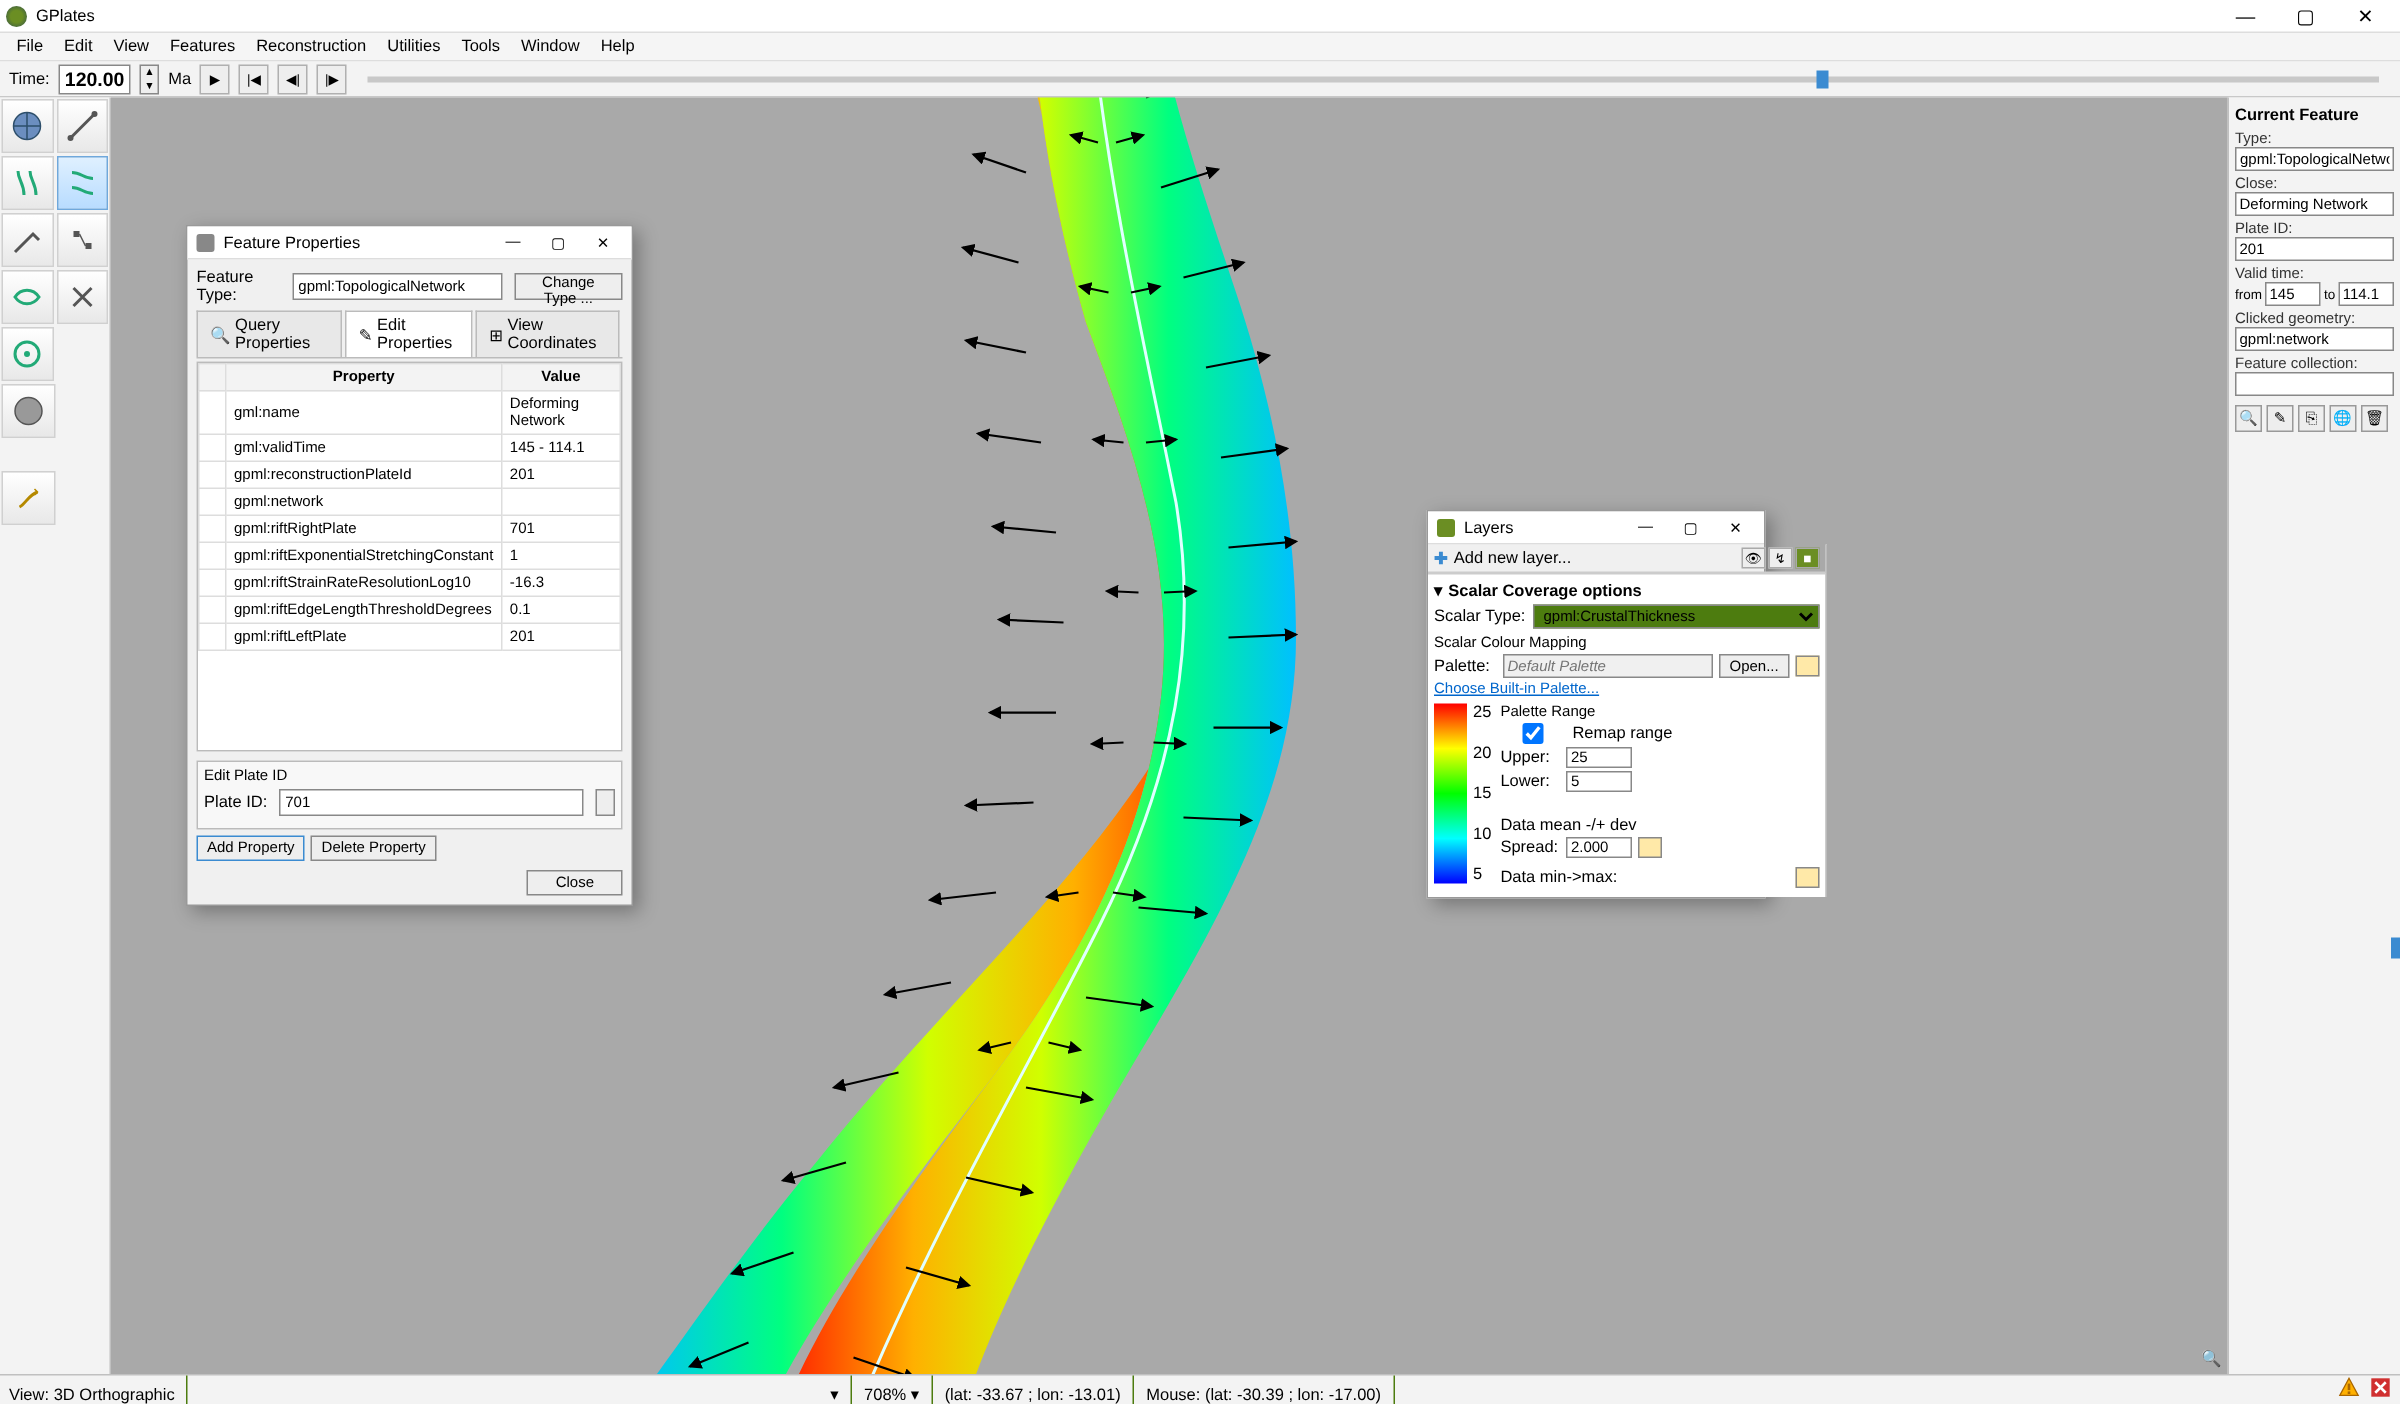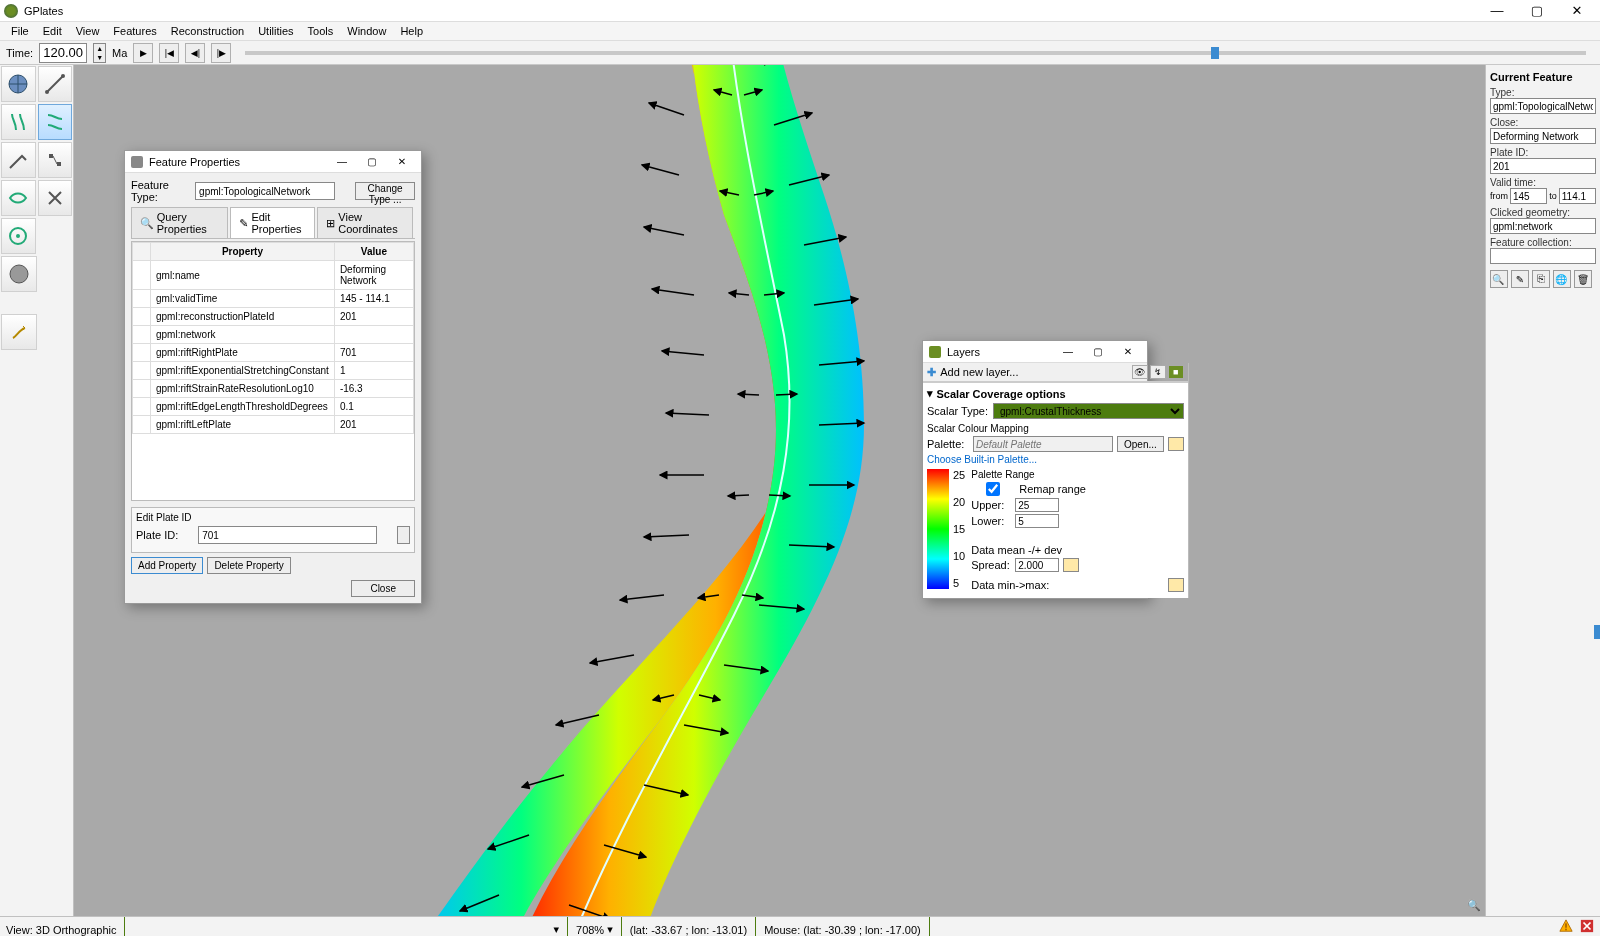--- a/index.html
+++ b/index.html
@@ -5,21 +5,21 @@
 *{box-sizing:border-box;margin:0;padding:0;font-family:"Segoe UI",Tahoma,sans-serif;font-size:11px;color:#000}
 html,body{width:1600px;height:936px;overflow:hidden;background:#f0f0f0}
 .titlebar{height:22px;background:#fff;display:flex;align-items:center;padding:0 4px;border-bottom:1px solid #ddd}
 .titlebar .icon{width:14px;height:14px;background:radial-gradient(circle,#6b8e23 40%,#2f4f4f 100%);border-radius:50%;margin-right:6px}
 .titlebar .winbtns{margin-left:auto;display:flex;gap:2px}
 .titlebar .winbtns span{width:38px;height:20px;display:flex;align-items:center;justify-content:center;font-size:13px;cursor:default}
 .menubar{height:19px;background:#f5f5f5;display:flex;align-items:center;padding:0 4px;border-bottom:1px solid #ddd}
 .menubar span{padding:0 7px;cursor:default}
 .toolbar{height:24px;background:#f3f3f3;border-bottom:1px solid #c8c8c8;display:flex;align-items:center;padding:0 6px;gap:6px}
 .toolbar .lbl{font-size:11px}
-.toolbar input.time{width:48px;height:20px;text-align:center;font-weight:normal;font-size:13px;border:1px solid #888;background:#fff}
+.toolbar input.time{width:48px;height:20px;text-align:center;font-weight:bold;font-size:13px;border:1px solid #888;background:#fff}
 .toolbar .spin{display:flex;flex-direction:column;width:13px;height:20px;border:1px solid #888;background:#eee}
 .toolbar .spin div{flex:1;display:flex;align-items:center;justify-content:center;font-size:7px;cursor:pointer}
 .toolbar .tbtn{width:20px;height:20px;border:1px solid #b0b0b0;background:#eee;display:flex;align-items:center;justify-content:center;font-size:9px;cursor:pointer}
 .toolbar .slider{flex:1;margin:0 8px;height:4px;background:#c8c8c8;position:relative}
 .toolbar .slider .thumb{position:absolute;top:-4px;width:8px;height:12px;background:#3b8bd1;left:72%}
 .mainarea{position:absolute;top:65px;left:0;right:0;bottom:20px;display:flex}
 .sidetools{width:74px;background:#f3f3f3;border-right:1px solid #c0c0c0;display:flex;flex-direction:column}
 .sidetools .row{display:flex}
 .sidetools .tbtn{width:36px;height:36px;border:1px solid #d0d0d0;background:linear-gradient(#fff,#e8e8e8);display:flex;align-items:center;justify-content:center;cursor:pointer;margin:1px}
 .sidetools .tbtn.sel{background:linear-gradient(#dff0ff,#b8dcff);border-color:#6fa8dc}
@@ -41,49 +41,49 @@
 
 
 .floatwin{position:absolute;background:#f0f0f0;border:1px solid #999;box-shadow:4px 4px 12px rgba(0,0,0,.3)}
 .floatwin .fwtitle{height:22px;background:#fff;display:flex;align-items:center;padding:0 6px;border-bottom:1px solid #ddd}
 .floatwin .fwtitle .icon{width:12px;height:12px;background:#888;margin-right:6px;border-radius:2px}
 .floatwin .fwtitle .btns{margin-left:auto;display:flex;gap:4px}
 .floatwin .fwtitle .btns span{width:26px;height:18px;display:flex;align-items:center;justify-content:center;font-size:10px;cursor:default}
 .floatwin .body{padding:6px}
 
 #featprops{top:85px;left:50px;width:298px}
-#featprops .ftrow{display:flex;align-items:center;gap:20px;margin-bottom:4px}
+#featprops .ftrow{display:flex;align-items:center;gap:8px;margin-bottom:4px}
 #featprops .ftrow input{flex:1;height:18px;border:1px solid #888;background:#fff;padding:0 3px;font-size:10px}
 #featprops .ftrow button{height:18px;font-size:10px;padding:0 6px;border:1px solid #888;background:#eee;cursor:pointer}
 #featprops .tabs{display:flex;border-bottom:1px solid #bbb;margin-bottom:2px}
 #featprops .tabs .tab{padding:3px 8px;border:1px solid #bbb;border-bottom:none;background:#e8e8e8;font-size:10px;cursor:pointer;display:flex;align-items:center;gap:3px;margin-right:2px}
 #featprops .tabs .tab.sel{background:#fff}
 #featprops table{width:100%;border:1px solid #bbb;border-collapse:collapse;background:#fff}
 #featprops th,#featprops td{border:1px solid #ddd;padding:3px 5px;font-size:10px;text-align:left}
 #featprops th{background:#f3f3f3;text-align:center}
 #featprops .tblwrap{height:260px;background:#fff;border:1px solid #bbb;overflow:auto}
 #featprops .editplate{margin-top:6px;border:1px solid #bbb;padding:4px;background:#f8f8f8}
 #featprops .btmrow{display:flex;gap:4px;margin-top:4px}
 #featprops .btmrow button{font-size:10px;padding:2px 6px;border:1px solid #888;background:#eee;cursor:pointer}
 #featprops .closerow{display:flex;justify-content:flex-end;margin-top:6px}
 #featprops .closerow button{font-size:10px;padding:2px 18px;border:1px solid #888;background:#eee;cursor:pointer}
 
-#layerswin{top:275px;left:848px;width:226px}
+#layerswin{top:275px;left:877px;width:226px}
 #layerswin .addlayer{display:flex;align-items:center;gap:4px;padding:2px 4px;border-bottom:1px solid #ccc;font-size:10px}
 #layerswin .addlayer .plus{color:#3b8bd1;font-weight:bold}
 #layerswin .addlayer .ricons{margin-left:auto;display:flex;gap:2px}
 #layerswin .addlayer .ricons span{width:16px;height:14px;border:1px solid #aaa;background:#eee;display:flex;align-items:center;justify-content:center;font-size:9px;cursor:pointer}
 #layerswin .section{background:#fff;border-top:1px solid #ccc;padding:4px}
 #layerswin .secthdr{font-weight:bold;font-size:10px;margin-bottom:3px;display:flex;align-items:center;gap:4px}
 #layerswin .formrow{display:flex;align-items:center;gap:4px;margin:2px 0;font-size:10px}
 #layerswin .formrow label{width:62px}
 #layerswin .formrow input,#layerswin .formrow select{flex:1;height:16px;border:1px solid #888;font-size:10px;padding:0 2px;background:#4d7c0f}
 #layerswin .formrow input[readonly]{background:#f0f0f0;color:#888;font-style:italic}
 #layerswin .formrow button{height:16px;font-size:10px;padding:0 6px;border:1px solid #888;background:#eee;cursor:pointer}
-#layerswin .link{color:#0066cc;font-size:10px;cursor:pointer;margin:2px 0;display:block}
+#layerswin .link{color:#0066cc;text-decoration:underline;font-size:10px;cursor:pointer;margin:2px 0;display:block}
 #layerswin .colorbar{width:22px;height:120px;background:linear-gradient(to bottom,#ff0000,#ff8000,#ffff00,#80ff00,#00ff00,#00ff80,#00ffff,#0080ff,#0000ff);margin-right:4px}
 #layerswin .cblabels{display:flex;flex-direction:column;justify-content:space-between;height:120px;font-size:9px}
 #layerswin .palrow{display:flex;gap:6px;margin-top:4px}
 #layerswin .palrange{flex:1}
 #layerswin .palrange .pr{display:flex;align-items:center;gap:4px;font-size:10px;margin:2px 0}
 #layerswin .palrange .pr input{width:44px;height:14px;border:1px solid #888;font-size:10px;padding:0 2px}
 #layerswin .palrange .title{font-size:10px;margin-bottom:0}
 #layerswin .sqbtn{width:16px;height:14px;border:1px solid #888;background:#ffe9a8;cursor:pointer}
 #layerswin .scrollhint{width:12px;background:#e8e8e8;border-left:1px solid #bbb}
 

